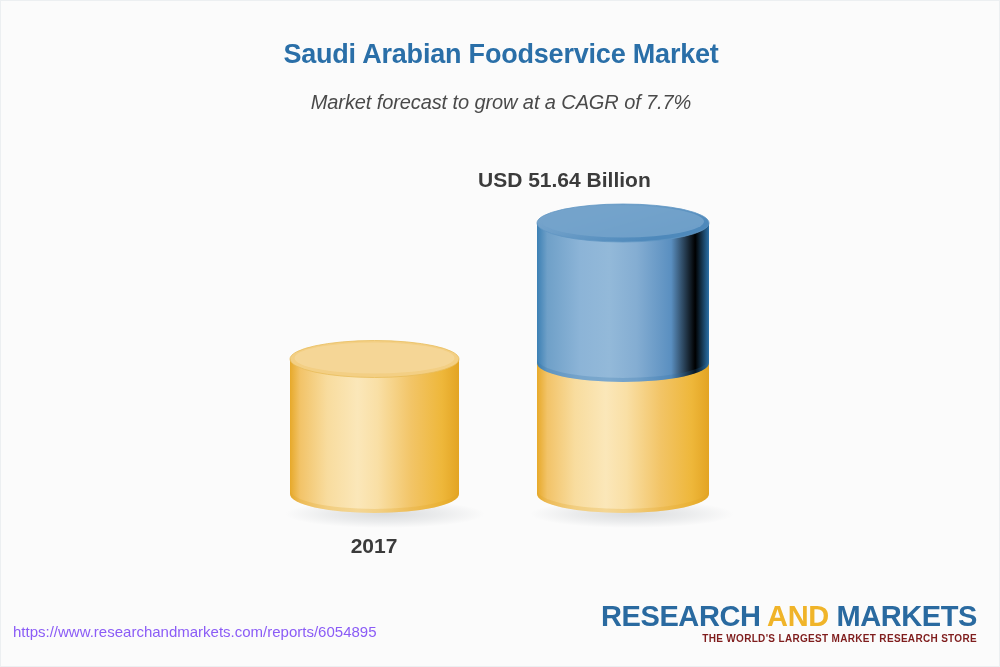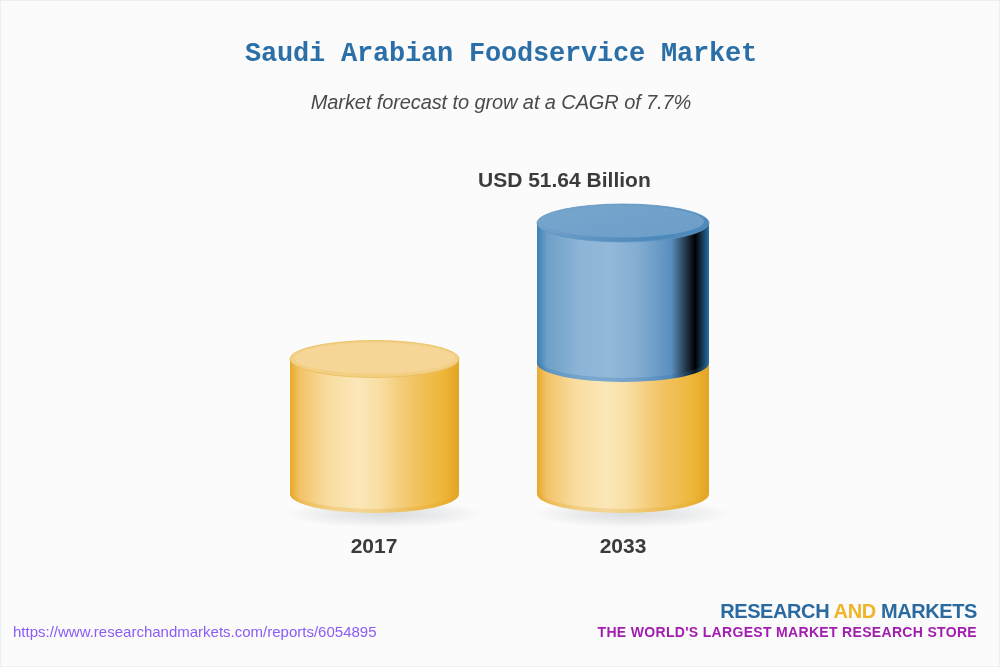--- a/index.html
+++ b/index.html
@@ -28,21 +28,20 @@
   .chart-title {
     position: absolute;
     left: 0;
     top: 38px;
     width: 1000px;
     text-align: center;
     font-size: 27px;
     font-weight: bold;
     color: #2a6fa8;
     letter-spacing: -0.2px;
-    font-family: Liberation Mono, monospace;
   }
   .chart-subtitle {
     position: absolute;
     left: 0;
     top: 90px;
     width: 1000px;
     text-align: center;
     font-size: 20px;
     font-weight: normal;
     color: #4a4a4a;
@@ -91,34 +90,34 @@
     white-space: nowrap;
   }
 
   .brand {
     position: absolute;
     right: 22px;
     top: 600px;
     text-align: right;
   }
   .brand-name {
-    font-size: 20px;
+    font-size: 29px;
     font-weight: bold;
     letter-spacing: -0.4px;
     color: #2a6aa0;
     line-height: 1.05;
     white-space: nowrap;
   }
   .brand-name .and { color: #f0b429; }
   .brand-tagline {
     margin-top: 2px;
-    font-size: 14px;
+    font-size: 10px;
     font-weight: bold;
     letter-spacing: 0.32px;
-    color: #a21caf;
+    color: #7f1d1d;
     white-space: nowrap;
   }
 </style>
 </head>
 <body>
 
 <div class="card">
 
   <div class="chart-title">Saudi Arabian Foodservice Market</div>
 
@@ -217,21 +216,20 @@
         <ellipse cx="622" cy="222" rx="86" ry="19" fill="url(#gradBlueTop)" stroke="#5f95c3" stroke-width="0.8"></ellipse>
         <ellipse cx="622" cy="220.5" rx="81" ry="16" fill="#74a3cb" opacity="0.85"></ellipse>
       </g>
     </svg>
 
 
     <div class="value-label v2033">USD 51.64 Billion</div>
 
     <div class="cat-label c2024">2017</div>
 
-    <div class="cat-label c2033">2033</div>
   </div>
 
   <div class="footer-url">https://www.researchandmarkets.com/reports/6054895</div>
 
   <div class="brand">
     <div class="brand-name"><span>RESEARCH </span><span class="and">AND </span><span>MARKETS</span></div>
     <div class="brand-tagline">THE WORLD'S LARGEST MARKET RESEARCH STORE</div>
   </div>
 
 </div>

